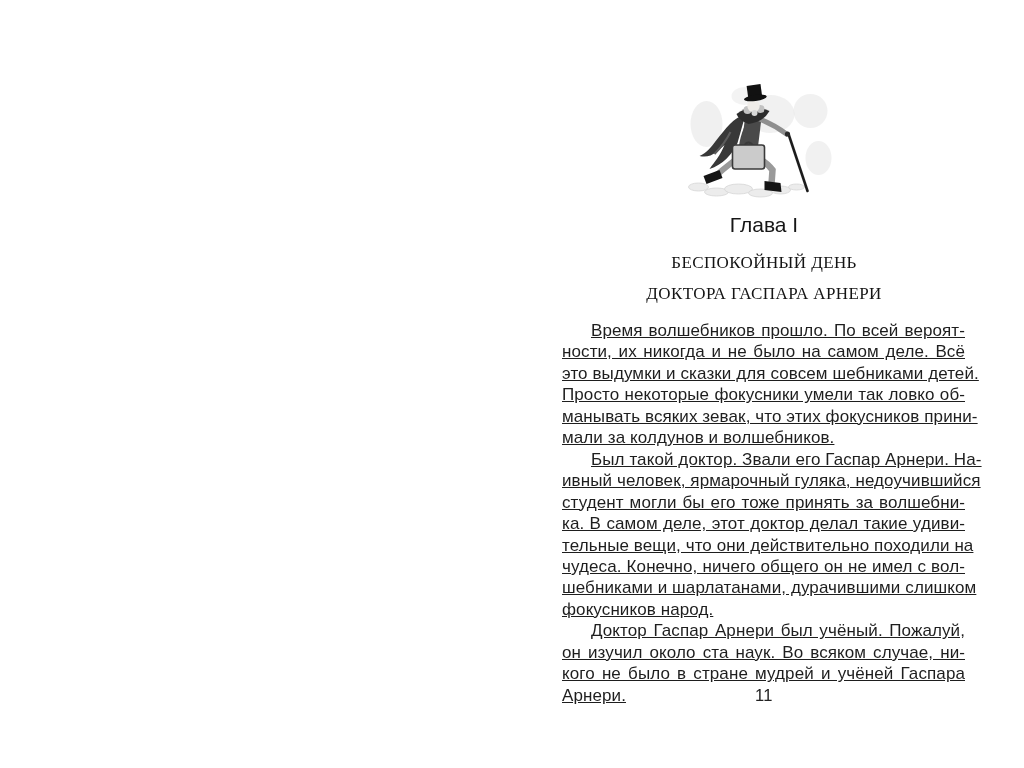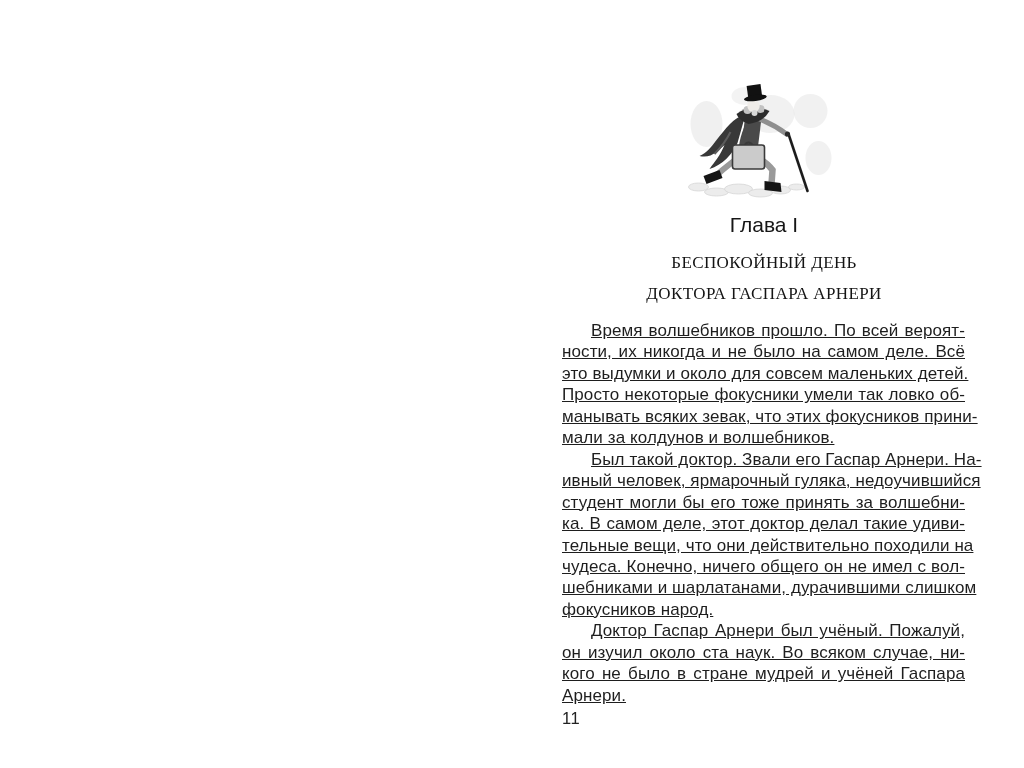--- a/index.html
+++ b/index.html
@@ -70,24 +70,24 @@
     text-align: justify;
     text-align-last: justify;
     white-space: nowrap;
   }
   .body-line.first { text-indent: 29px; }
   .body-line.last  { text-align-last: left; white-space: normal; }
   .page-number {
     position: absolute;
     top: 686px;
     left: 0; width: 100%;
+    text-align: center;
     font-size: 16.5px;
     letter-spacing: 0.5px;
     color: #222222;
-    margin-top: 23px;
   }
 </style>
 </head>
 <body>
 
 <div class="spread">
 
   <div class="left-page"></div>
 
   <div class="right-page">
@@ -143,21 +143,21 @@
     <div class="chapter-label">Глава I</div>
 
     <div class="chapter-title">
       <div>БЕСПОКОЙНЫЙ ДЕНЬ</div>
       <div>ДОКТОРА ГАСПАРА АРНЕРИ</div>
     </div>
 
     <div class="body-text">
         <div class="body-line first">Время волшебников прошло. По всей вероят-</div>
         <div class="body-line">ности, их никогда и не было на самом деле. Всё</div>
-        <div class="body-line">это выдумки и около для совсем маленьких детей.</div>
+        <div class="body-line">это выдумки и сказки для совсем шебниками детей.</div>
         <div class="body-line">Просто некоторые фокусники умели так ловко об-</div>
         <div class="body-line">манывать всяких зевак, что этих фокусников прини-</div>
         <div class="body-line last">мали за колдунов и волшебников.</div>
         <div class="body-line first">Был такой доктор. Звали его Гаспар Арнери. На-</div>
         <div class="body-line">ивный человек, ярмарочный гуляка, недоучившийся</div>
         <div class="body-line">студент могли бы его тоже принять за волшебни-</div>
         <div class="body-line">ка. В самом деле, этот доктор делал такие удиви-</div>
         <div class="body-line">тельные вещи, что они действительно походили на</div>
         <div class="body-line">чудеса. Конечно, ничего общего он не имел с вол-</div>
         <div class="body-line">шебниками и шарлатанами, дурачившими слишком</div>

